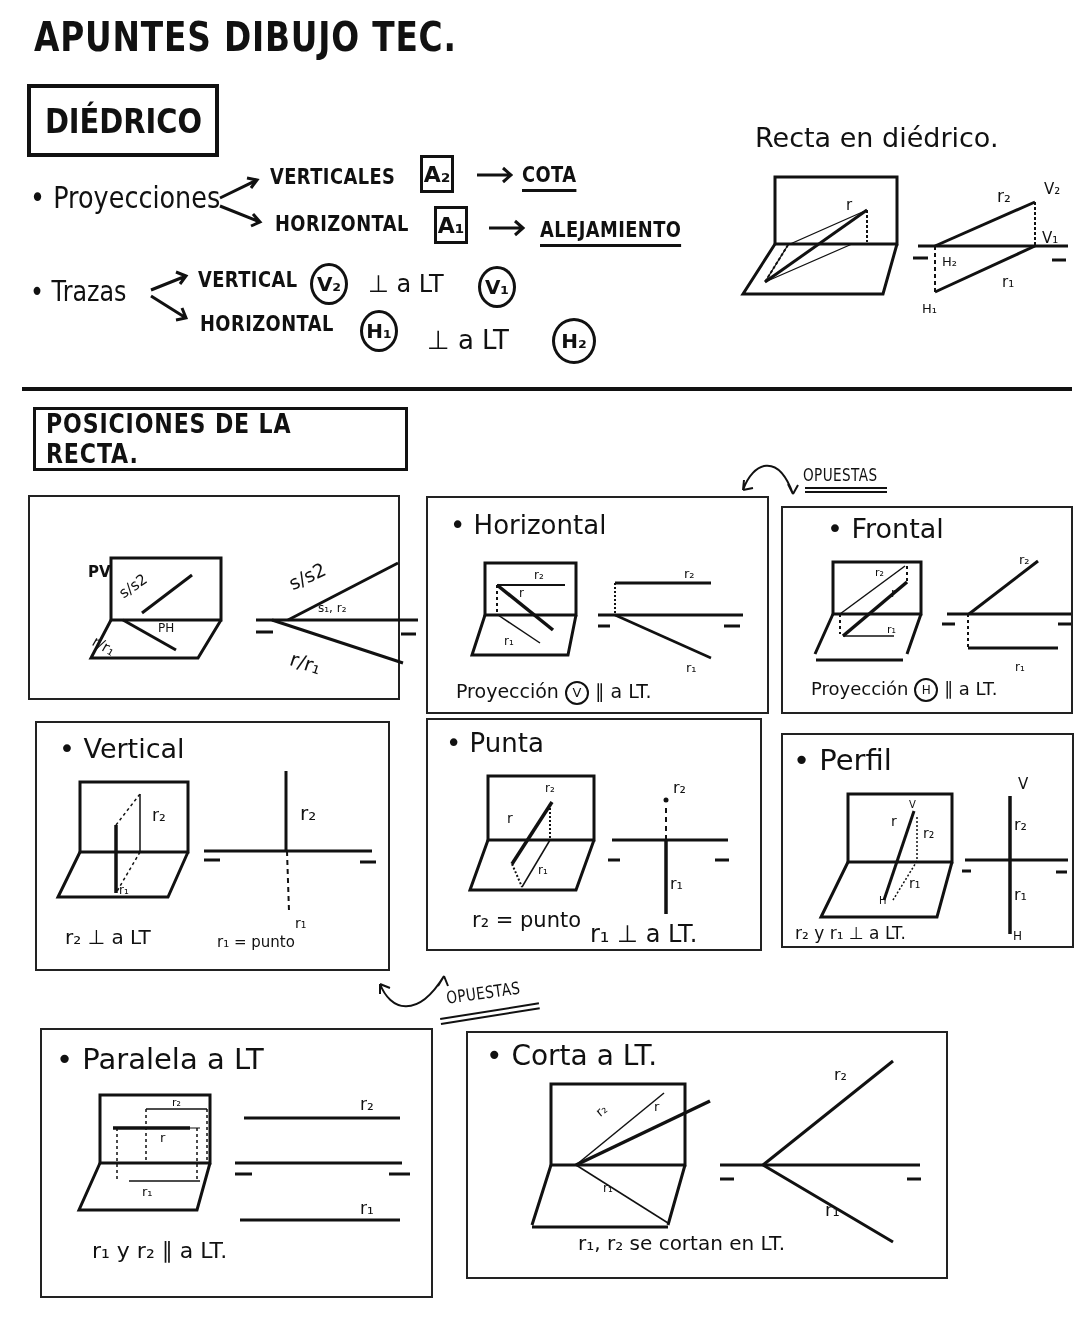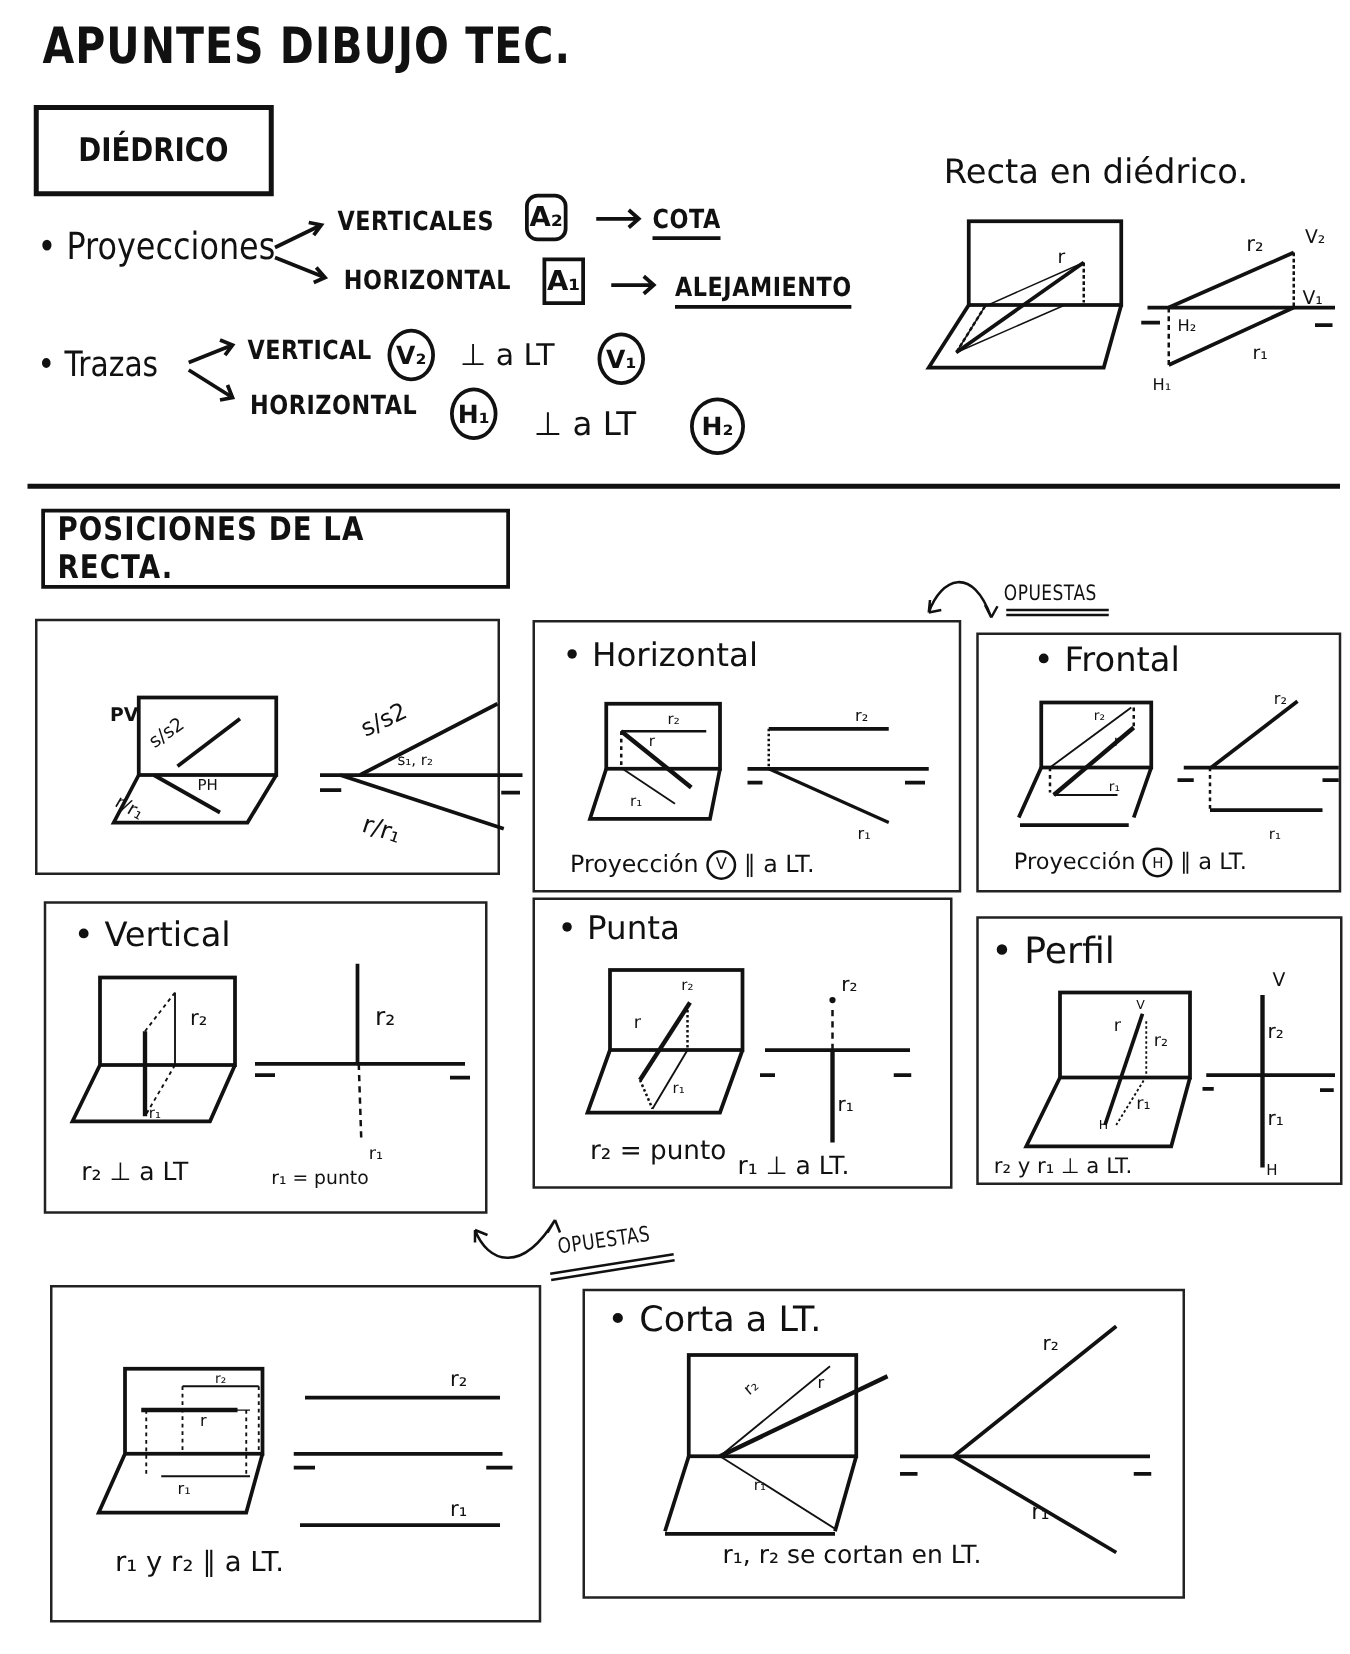--- a/index.html
+++ b/index.html
@@ -1,20 +1,20 @@
 <!DOCTYPE html>
 <html><head>
 <meta charset="utf-8">
 <style>
   html, body { margin:0; padding:0; background:#ffffff; }
   body { width:1080px; height:1323px; position:relative; overflow:hidden; font-family:"DejaVu Sans", sans-serif; color:#111; }
   .abs { position:absolute; }
   .title { left:34px; top:14px; font-size:40px; font-weight:bold; letter-spacing:1px; transform:scaleX(0.82); transform-origin:left top; }
   .boxed { border:4px solid #111; box-sizing:border-box; display:flex; align-items:center; justify-content:center; }
-  .diedrico { left:27px; top:84px; width:192px; height:73px; font-size:26px; font-weight:bold; transform-origin:left top; }
+  .diedrico { left:27px; top:84px; width:192px; height:73px; font-size:34px; font-weight:bold; transform-origin:left top; }
   .hw { font-family:"DejaVu Sans", sans-serif; white-space:nowrap; }
   .caps { font-size:21px; font-weight:bold; letter-spacing:0.5px; transform:scaleX(0.85); transform-origin:left center; }
   .bullet-lg { font-size:30px; }
   .sq { border:3px solid #111; width:34px; height:38px; box-sizing:border-box; font-size:22px; display:flex; align-items:center; justify-content:center; font-weight:bold; }
   .circ { border:3px solid #111; border-radius:50%; width:38px; height:42px; box-sizing:border-box; font-size:20px; display:flex; align-items:center; justify-content:center; font-weight:bold; }
   .ul { border-bottom:3px solid #111; padding-bottom:2px; }
   .hr { left:22px; top:387px; width:1050px; height:4px; background:#111; }
   .posbox { left:33px; top:407px; width:375px; height:64px; border:3px solid #111; box-sizing:border-box; font-size:26px; font-weight:bold; display:flex; align-items:center; padding-left:10px; }
   .posbox span { transform:scaleX(0.85); transform-origin:left center; display:inline-block; letter-spacing:1px; }
   .card { border:2px solid #222; box-sizing:border-box; }
@@ -32,21 +32,21 @@
 <div class="abs boxed diedrico">
   <span style="transform:scaleX(0.85);display:inline-block;">DIÉDRICO</span>
 </div>
 
 <div class="abs hw bullet-lg" style="left:30px; top:180px; transform:scaleX(0.85); transform-origin:left top;">• Proyecciones</div>
 <svg style="left:215px; top:170px;" width="60" height="60">
   <path d="M5 28 L42 10 M32 8 L42 10 L36 18" stroke="#111" stroke-width="3" fill="none"></path>
   <path d="M5 36 L45 52 M36 56 L45 52 L38 44" stroke="#111" stroke-width="3" fill="none"></path>
 </svg>
 <div class="abs hw caps" style="left:270px; top:165px;">VERTICALES</div>
-<div class="abs sq" style="left:420px; top:155px;border-radius:10px;">A₂</div>
+<div class="abs sq" style="left:420px; top:155px;">A₂</div>
 <svg style="left:475px; top:165px;" width="40" height="20">
     <path d="M2 10 L36 10 M28 3 L36 10 L28 17" stroke="#111" stroke-width="3" fill="none"></path>
   </svg>
 <div class="abs hw caps ul" style="left:522px; top:163px;">COTA</div>
 
 <div class="abs hw caps" style="left:275px; top:212px;">HORIZONTAL</div>
 <div class="abs sq" style="left:434px; top:206px;">A₁</div>
 <svg style="left:487px; top:218px;" width="40" height="20">
     <path d="M2 10 L36 10 M28 3 L36 10 L28 17" stroke="#111" stroke-width="3" fill="none"></path>
   </svg>
@@ -221,21 +221,21 @@
       <path d="M208 38 L208 70" stroke-width="2" stroke-dasharray="5,4"></path>
       <path d="M208 70 L208 144" stroke-width="3.5"></path>
     </g>
   </svg>
   <div class="lbl" style="left:117px; top:61px; font-size:12px;">r₂</div>
   <div class="lbl" style="left:79px; top:90px; font-size:14px;">r</div>
   <div class="lbl" style="left:110px; top:143px; font-size:12px;">r₁</div>
   <div class="lbl" style="left:245px; top:58px; font-size:16px;">r₂</div>
   <div class="lbl" style="left:242px; top:154px; font-size:16px;">r₁</div>
   <div class="note" style="left:44px; top:188px; font-size:21px;">r₂ = punto</div>
-  <div class="note" style="left:162px; top:200px; font-size:20px;">r₁ ⊥ a LT.</div>
+  <div class="note" style="left:162px; top:200px; font-size:24px;">r₁ ⊥ a LT.</div>
 </div>
 
 <div class="abs card" style="left:781px; top:733px; width:293px; height:215px;">
   <div class="card-title" style="left:10px; top:8px; font-size:29px;">• Perfil</div>
   <svg style="left:30px; top:54px;" width="260" height="145">
     <g stroke="#111" fill="none">
       <rect x="35" y="5" width="104" height="68" stroke-width="3"></rect>
       <path d="M35 73 L8 128 L124 128 L139 73" stroke-width="3"></path>
       <path d="M101 22 L71 111" stroke-width="3"></path>
       <path d="M104 28 L104 72 M104 72 L80 111" stroke-width="1.5" stroke-dasharray="2,2"></path>
@@ -256,20 +256,21 @@
   <div class="note" style="left:12px; top:188px; font-size:17px;">r₂ y r₁ ⊥ a LT.</div>
 </div>
 
 <svg style="left:372px; top:970px;" width="80" height="50">
   <path d="M8 14 C 18 40, 45 50, 72 6 M8 14 L8 24 M8 14 L18 18 M72 6 L66 16 M72 6 L76 16" stroke="#111" stroke-width="2" fill="none"></path>
 </svg>
 <div class="abs opuestas" style="left:445px; top:988px; transform:rotate(-8deg) scaleX(0.8); transform-origin:left top;">OPUESTAS</div>
 <div class="abs" style="left:440px; top:1018px; width:100px; height:3px; border-top:2px solid #111; border-bottom:2px solid #111; transform:rotate(-9deg); transform-origin:left top;"></div>
 
 <div class="abs card" style="left:40px; top:1028px; width:393px; height:270px;">
+  <div class="card-title" style="left:14px; top:12px; font-size:29px;">• Paralela a LT</div>
   <svg style="left:30px; top:62px;" width="360" height="130">
     <g stroke="#111" fill="none">
       <rect x="28" y="3" width="110" height="68" stroke-width="3"></rect>
       <path d="M28 71 L7 118 L125 118 L138 71" stroke-width="3"></path>
       <path d="M45 36 L128 36" stroke-width="1"></path>
       <path d="M45 36 L122 36" stroke-width="3.5" transform="translate(-4,0)"></path>
       <path d="M74 17 L135 17" stroke-width="1.5"></path>
       <path d="M57 89 L128 89" stroke-width="1.5"></path>
       <path d="M45 36 L45 89 M74 17 L74 71 M125 36 L125 89 M135 17 L135 71" stroke-width="1.5" stroke-dasharray="3,3"></path>
       <path d="M172 26 L328 26" stroke-width="3"></path>

